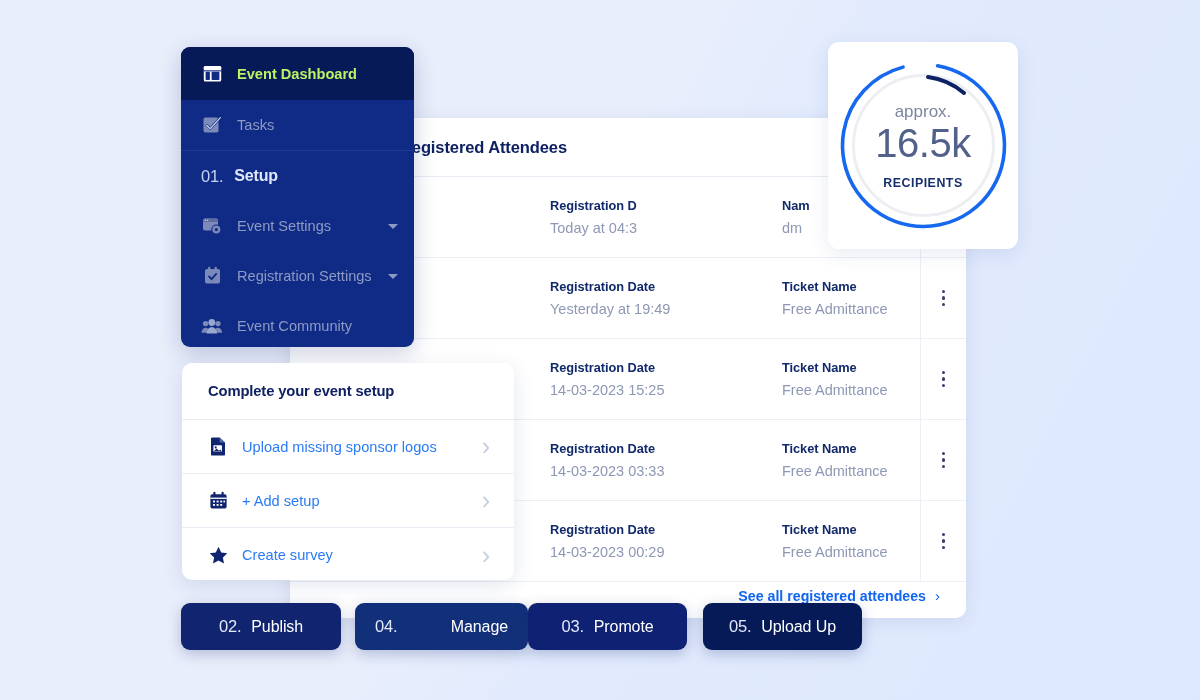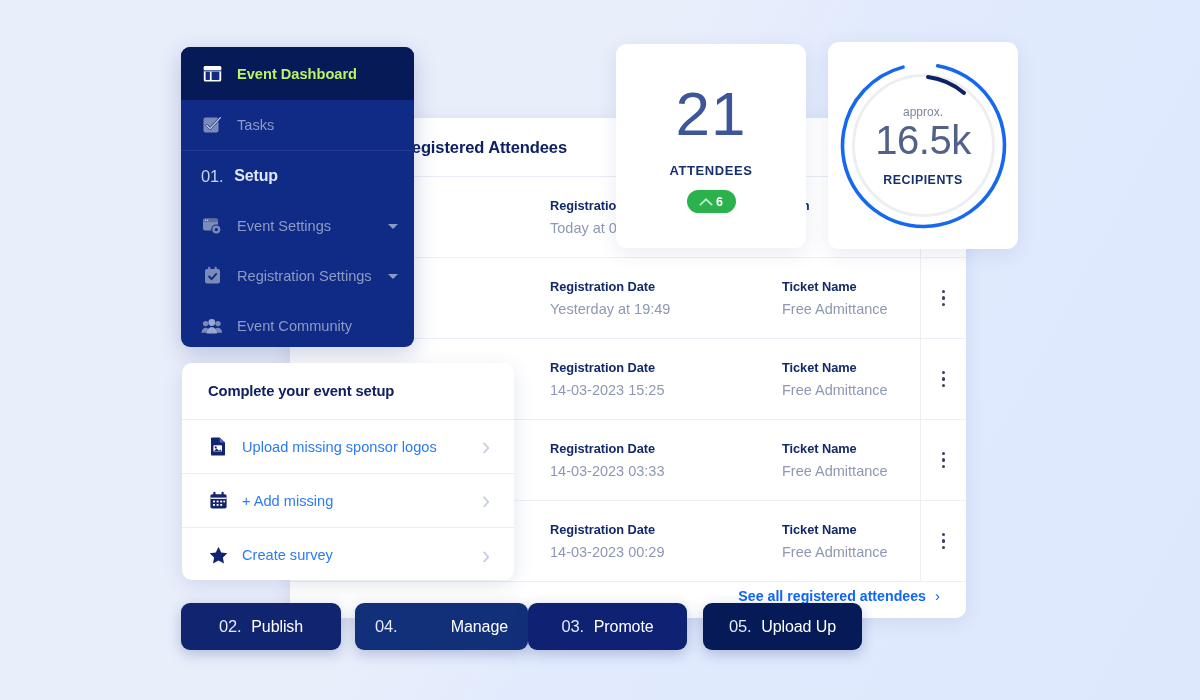--- a/index.html
+++ b/index.html
@@ -166,21 +166,21 @@
   .donut-wrap svg { position: absolute; inset: 0; }
   .donut-text {
     position: absolute;
     inset: 0;
     display: flex;
     flex-direction: column;
     align-items: center;
     justify-content: center;
   }
   .donut-approx {
-    font-size: 12px;
+    font-size: 17px;
     color: #7d869f;
     margin-bottom: -2px;
   }
   .donut-value {
     font-size: 40px;
     color: #52618a;
     line-height: 1.15;
     letter-spacing: -0.5px;
   }
   .donut-label {
@@ -449,30 +449,20 @@
           </span>
       </div>
     </div>
 
     <div class="see-all">
       <span>See all registered attendees</span>
       <span class="chev">›</span>
     </div>
   </div>
 
-  <div class="stat-card">
-    <div class="stat-number">21</div>
-    <div class="stat-label">ATTENDEES</div>
-    <div class="stat-badge">
-      <svg width="14" height="10" viewBox="0 0 14 10">
-        <path d="M1.4 7.6 L7 2.2 L12.6 7.6" fill="none" stroke="#bfe8c9" stroke-width="1.9" stroke-linecap="round"></path>
-      </svg>
-      <span>6</span>
-    </div>
-  </div>
 
   <div class="donut-card">
     <div class="donut-wrap">
       <svg viewBox="0 0 175 175" width="175" height="175">
 
         <circle cx="87.5" cy="87.5" r="70" fill="none" stroke="#eceef2" stroke-width="3"></circle>
 
         <circle id="donut-progress" cx="87.5" cy="87.5" r="81" fill="none" stroke="#1668ef" stroke-width="3.6" stroke-linecap="round" transform="rotate(-80 87.5 87.5)" stroke-dasharray="473.31234918983824 35.62566069170822"></circle>
 
         <path d="M 92 19 A 69 69 0 0 1 128 35" fill="none" stroke="#0c2264" stroke-width="4" stroke-linecap="round"></path>
@@ -590,21 +580,21 @@
             <rect x="4" y="9.6" width="2" height="1.8"></rect>
             <rect x="7.6" y="9.6" width="2" height="1.8"></rect>
             <rect x="11.2" y="9.6" width="2" height="1.8"></rect>
             <rect x="14.4" y="9.6" width="1.6" height="1.8"></rect>
             <rect x="4" y="13" width="2" height="1.8"></rect>
             <rect x="7.6" y="13" width="2" height="1.8"></rect>
             <rect x="11.2" y="13" width="2" height="1.8"></rect>
           </g>
         </svg>
       </span>
-      <span class="setup-text">+ Add missing</span>
+      <span class="setup-text">+ Add setup</span>
       <span class="setup-arrow">›</span>
     </div>
 
     <div class="setup-row">
       <span class="setup-ico">
         <svg width="19" height="18" viewBox="0 0 19 18">
           <path d="M9.5 0.8 L12.2 6.4 L18.3 7.2 L13.9 11.5 L15 17.5 L9.5 14.6 L4 17.5 L5.1 11.5 L0.7 7.2 L6.8 6.4 Z" fill="#10246f"></path>
         </svg>
       </span>
       <span class="setup-text">Create survey</span>

